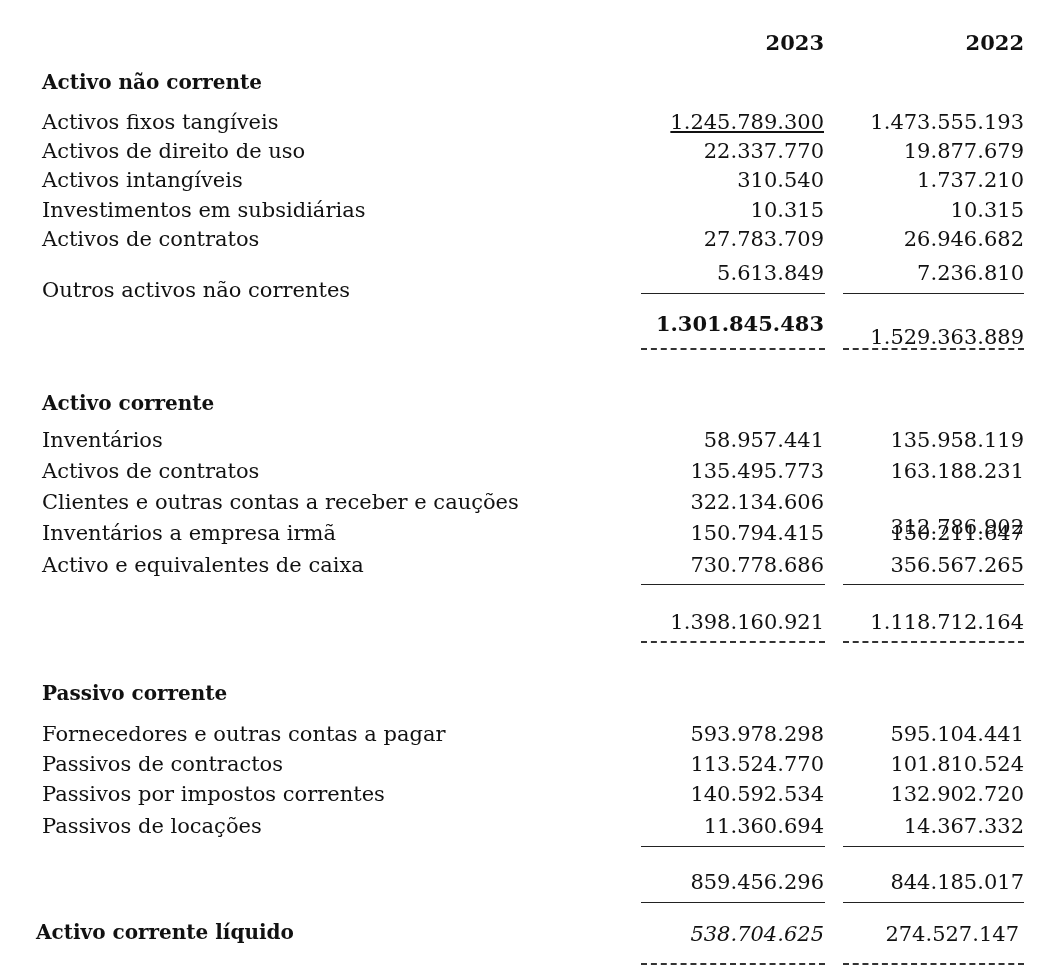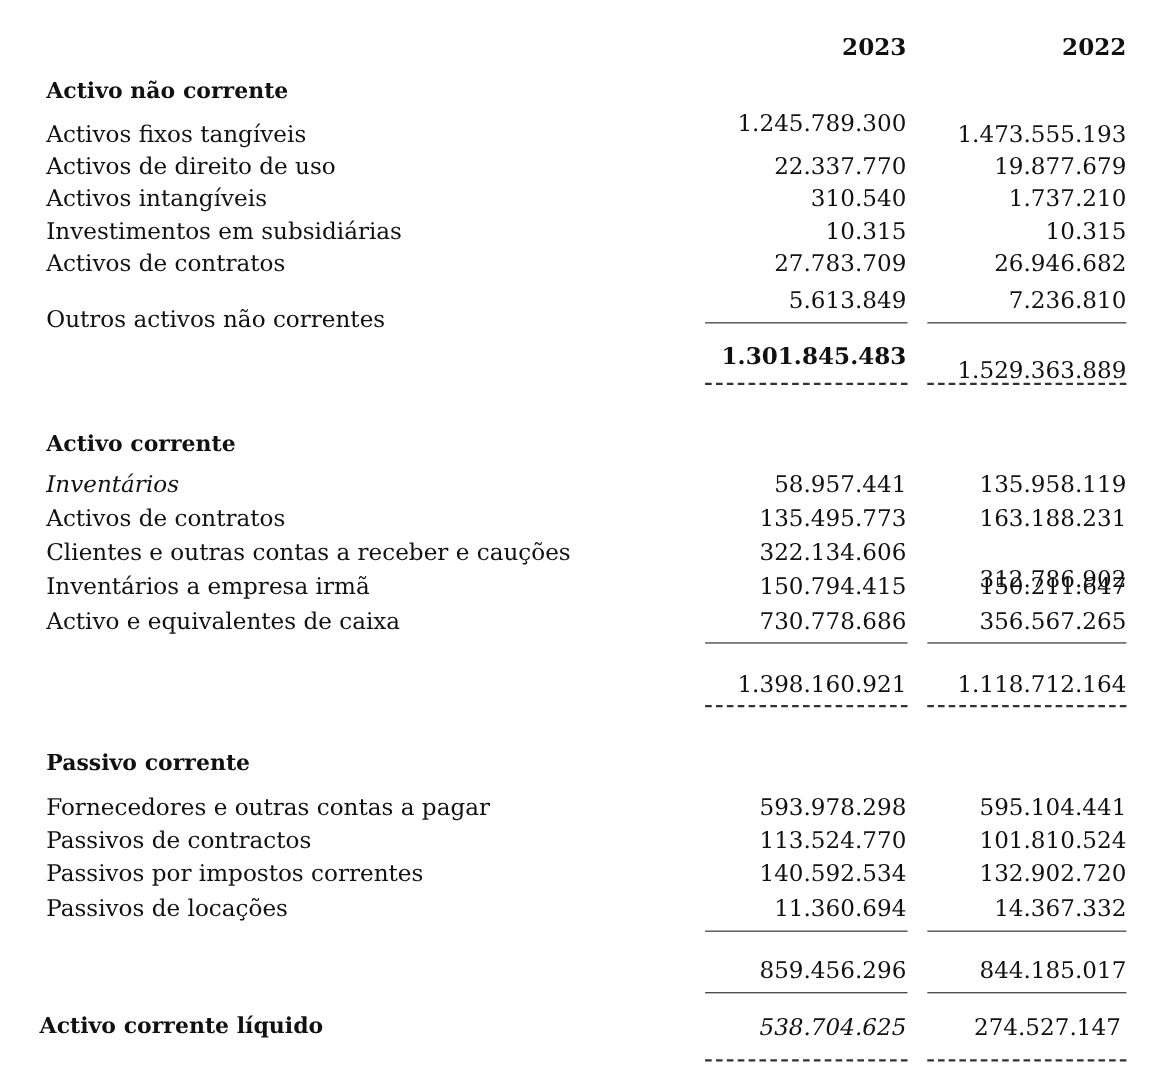--- a/index.html
+++ b/index.html
@@ -19,21 +19,21 @@
 </style>
 </head>
 <body>
 
 <div class="abs hdr num c1" style="top:30px;">2023</div>
 <div class="abs hdr num c2" style="top:30px;">2022</div>
 
 <div class="abs sec" style="top:70px;">Activo não corrente</div>
 
 <div class="abs lbl" style="top:110px;">Activos fixos tangíveis</div>
-<div class="abs num c1" style="top:100px;">1.245.789.300</div>
+<div class="abs num c1" style="top:110px;text-decoration:underline;">1.245.789.300</div>
 <div class="abs num c2" style="top:110px;">1.473.555.193</div>
 
 <div class="abs lbl" style="top:139px;">Activos de direito de uso</div>
 <div class="abs num c1" style="top:139px;">22.337.770</div>
 <div class="abs num c2" style="top:139px;">19.877.679</div>
 
 <div class="abs lbl" style="top:168px;">Activos intangíveis</div>
 <div class="abs num c1" style="top:168px;">310.540</div>
 <div class="abs num c2" style="top:168px;">1.737.210</div>
 
@@ -52,21 +52,21 @@
 <div class="line l1" style="top:293px;"></div>
 <div class="line l2" style="top:293px;"></div>
 
 <div class="abs num c1" style="top:311px;font-weight:bold;">1.301.845.483</div>
 <div class="abs num c2" style="top:325px;">1.529.363.889</div>
 <div class="dash l1" style="top:348px;"></div>
 <div class="dash l2" style="top:348px;"></div>
 
 <div class="abs sec" style="top:391px;">Activo corrente</div>
 
-<div class="abs lbl" style="top:428px;font-style:italic;">Inventários</div>
+<div class="abs lbl" style="top:428px;">Inventários</div>
 <div class="abs num c1" style="top:428px;">58.957.441</div>
 <div class="abs num c2" style="top:428px;">135.958.119</div>
 
 <div class="abs lbl" style="top:459px;">Activos de contratos</div>
 <div class="abs num c1" style="top:459px;">135.495.773</div>
 <div class="abs num c2" style="top:459px;">163.188.231</div>
 
 <div class="abs lbl" style="top:490px;">Clientes e outras contas a receber e cauções</div>
 <div class="abs num c1" style="top:490px;">322.134.606</div>
 <div class="abs num c2" style="top:515px;">312.786.902</div>

